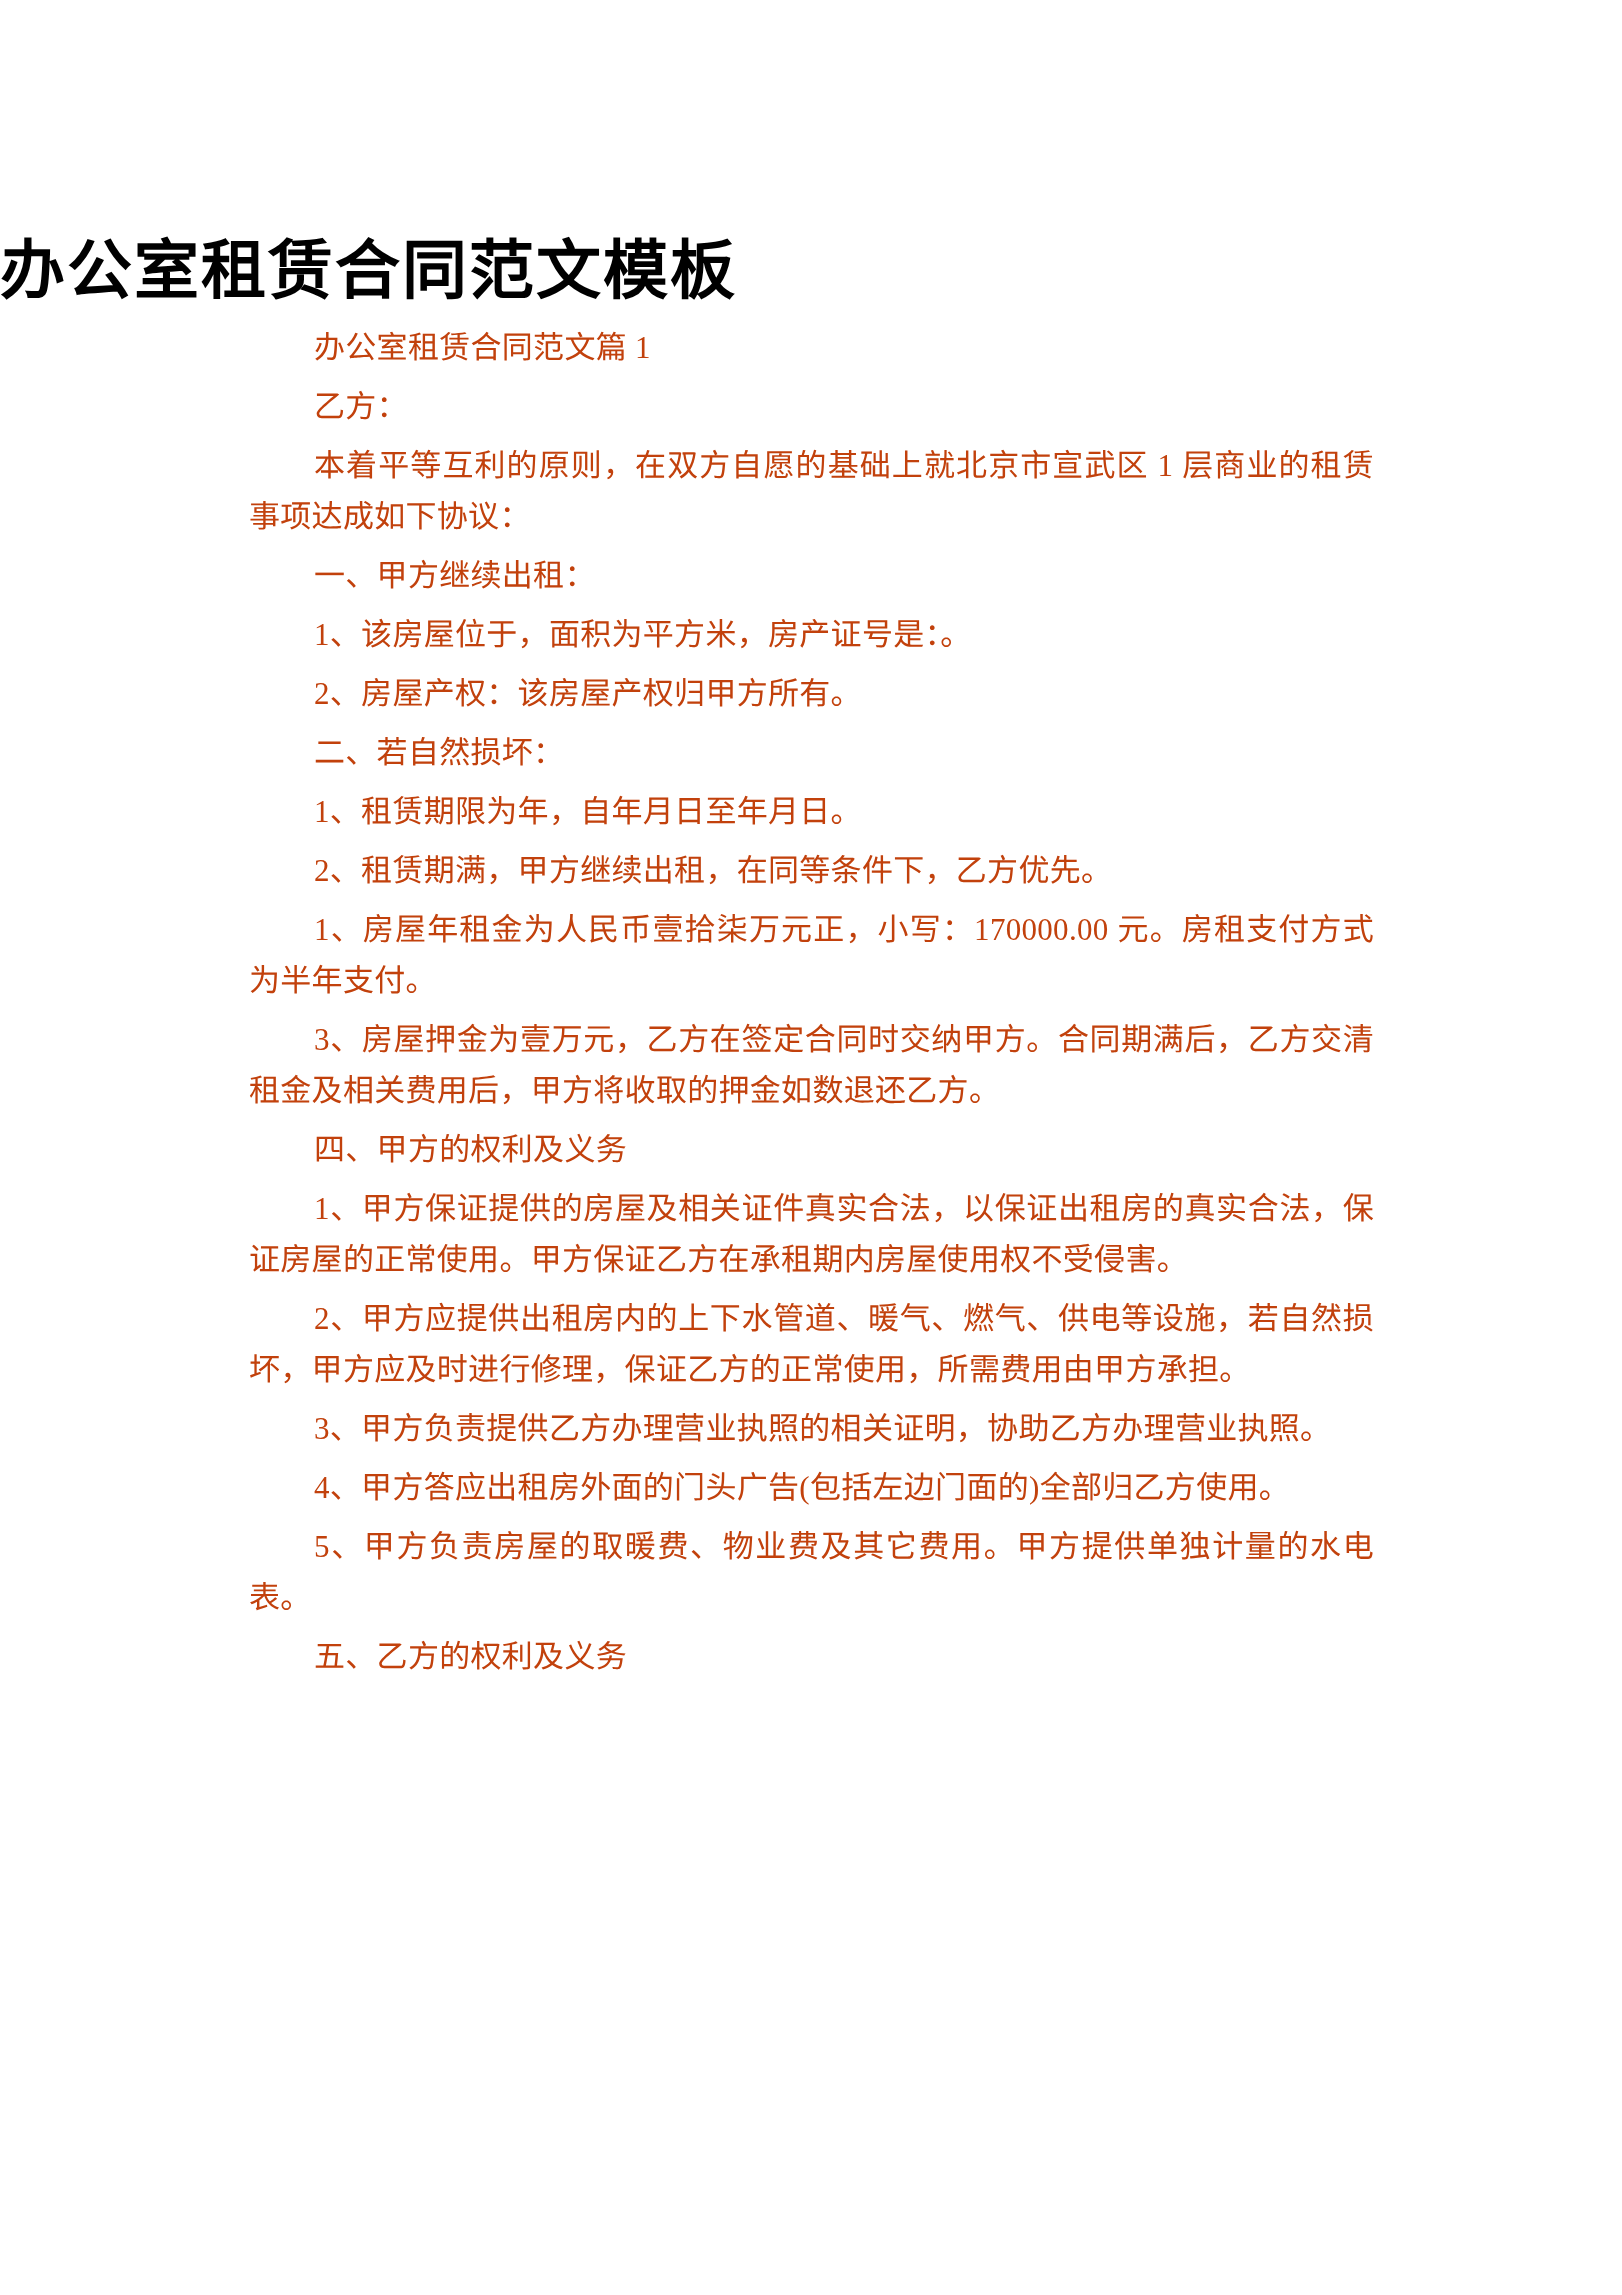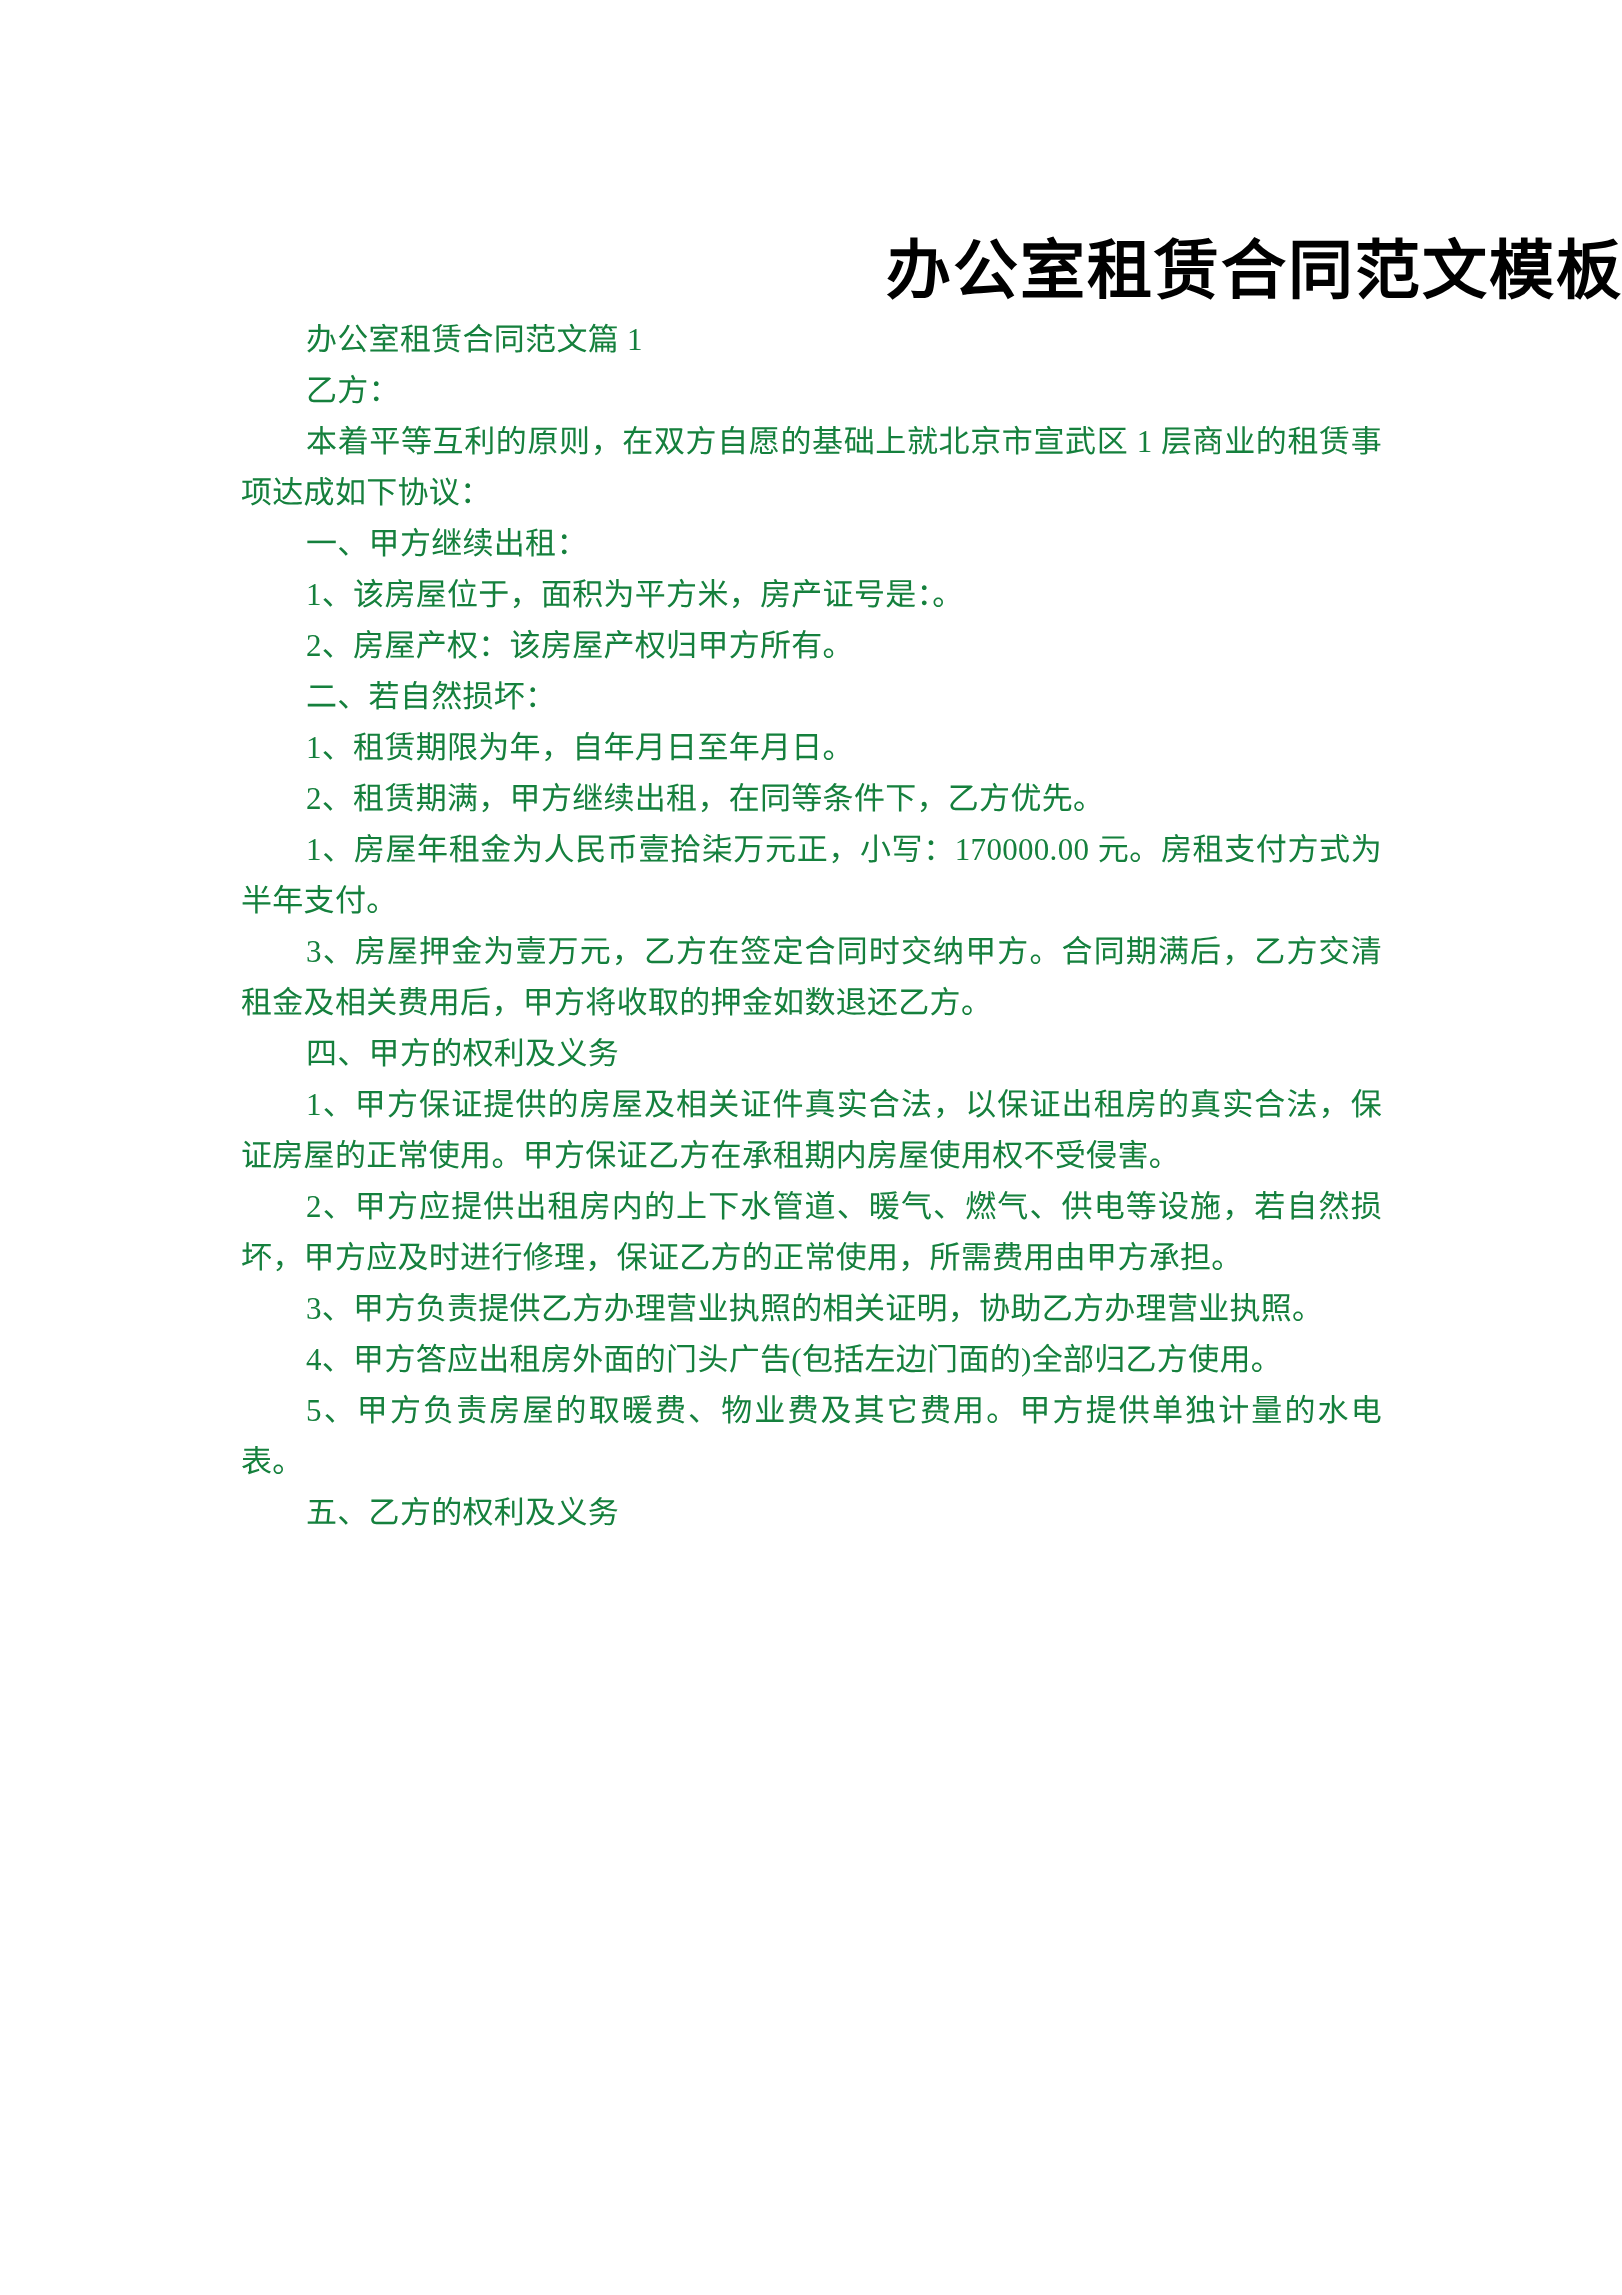--- a/index.html
+++ b/index.html
@@ -16,46 +16,46 @@
     box-sizing: border-box;
     overflow: hidden;
     font-family: "Liberation Serif", "DejaVu Serif", serif;
     color: #000000;
   }
   .doc-title {
     position: absolute;
     left: 0;
     top: 187px;
     width: 1623px;
-    text-align: right;
+    text-align: left;
     font-family: "Liberation Sans", "DejaVu Sans", sans-serif;
     font-weight: bold;
     font-size: 65px;
     line-height: 79px;
     letter-spacing: 2px;
     color: #000000;
     white-space: nowrap;
   }
   .body-block {
     position: absolute;
     left: 241px;
     top: 314px;
     width: 1141px;
   }
   p.para {
-    margin: 0;
+    margin: 8px;
     padding: 0;
     font-size: 31px;
     line-height: 51px;
     text-align: justify;
     text-justify: inter-ideograph;
     text-indent: 65px;
     letter-spacing: 0.3px;
     word-break: break-all;
-    color: #15803d;
+    color: #c2410c;
   }
 </style>
 </head>
 <body>
 
 <div class="page">
 
   <h1 class="doc-title">办公室租赁合同范文模板</h1>
 
   <div class="body-block">

